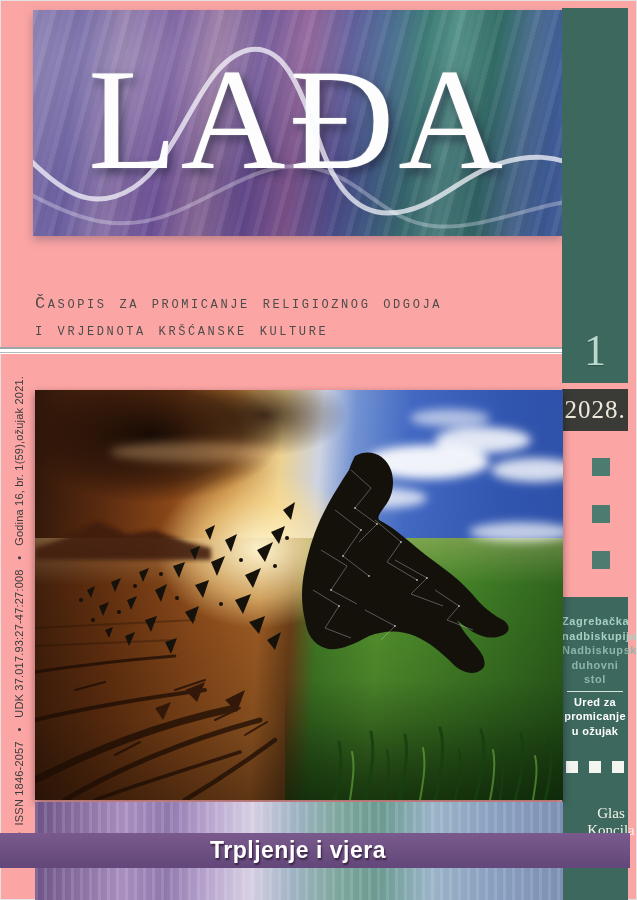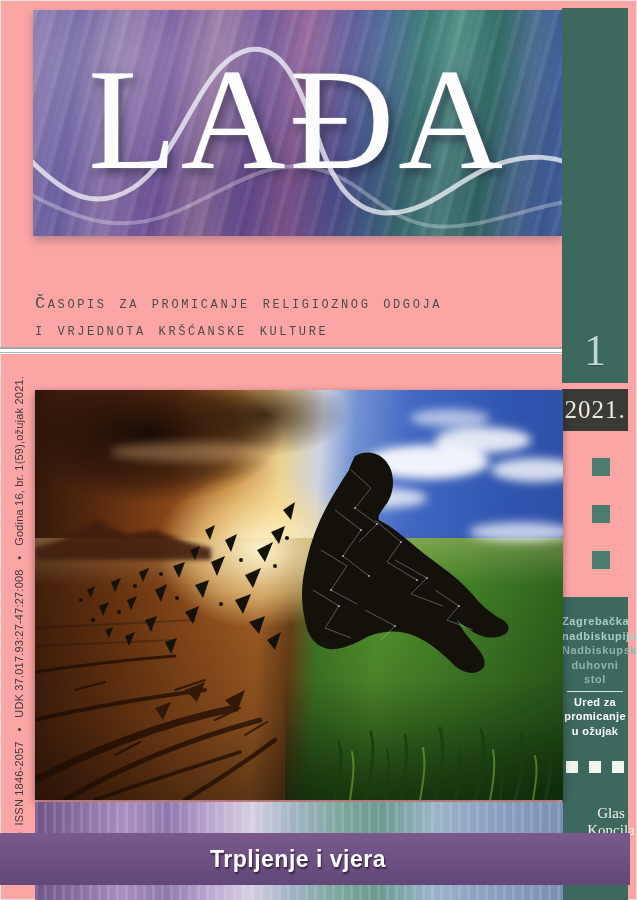--- a/index.html
+++ b/index.html
@@ -76,21 +76,21 @@
     background:linear-gradient(180deg,rgba(255,230,170,0.28),rgba(255,230,170,0) 18%,
       rgba(0,0,0,0.18) 70%,rgba(0,0,0,0.42) 100%);}
   .ph-svg{position:absolute;inset:0;}
 
   
   .bottom-strip{position:absolute;left:35px;top:802px;width:528px;height:98px;
     background:
       repeating-linear-gradient(90deg, rgba(255,255,255,0.12) 0 3px, rgba(255,255,255,0) 3px 9px),
       linear-gradient(92deg,#6d5287 0%,#8a6fa2 9%,#a98fc0 17%,#8f77ad 25%,#b9a6cf 33%,
         #d7cfe3 41%,#9fb3c4 49%,#7fa89e 57%,#6a9a90 65%,#9ab4c8 75%,#8aa0c0 86%,#7b8fb4 100%);}
-  .theme-band{position:absolute;left:0;top:833px;width:630px;height:52px;
+  .theme-band{position:absolute;left:0;top:833px;width:630px;height:35px;
     background:linear-gradient(180deg,#7a5a8c,#63477a);
     display:flex;align-items:center;justify-content:center;padding-right:34px;box-sizing:border-box;}
   .theme-text{color:#ffffff;font-weight:700;font-size:23px;letter-spacing:0.5px;
     text-shadow:1px 2px 2px rgba(25,8,28,0.65);}
 </style>
 </head>
 <body>
 
 <div class="page">
 
@@ -99,21 +99,21 @@
   </div>
   <svg class="wave-svg" viewBox="0 0 595 232">
     <path d="M -5,150 C 30,185 60,205 100,180 C 150,148 165,55 215,42 C 250,35 265,75 285,130 C 300,175 320,205 355,205 C 395,205 420,175 455,160 C 495,143 525,147 560,165 C 580,176 592,190 600,202" fill="none" stroke="rgba(250,250,255,0.72)" stroke-width="5"></path>
     <path d="M -5,185 C 50,215 90,225 140,205 C 190,185 230,150 280,160 C 330,170 350,213 400,218 C 450,223 500,195 560,190 C 578,189 592,196 600,202" fill="none" stroke="rgba(250,250,255,0.30)" stroke-width="4"></path>
   </svg>
 
   <div class="col-top">
     <div class="issue-no">1</div>
   </div>
   <div class="year-block">
-    <div class="year-text">2021.</div>
+    <div class="year-text">2028.</div>
   </div>
   <div class="sq sq1"></div>
   <div class="sq sq2"></div>
   <div class="sq sq3"></div>
 
   <div class="col-bottom">
     <div class="pub">
       <div class="mint1">Zagrebačka</div>
       <div class="mint1">nadbiskupija</div>
       <div class="mint2">Nadbiskupski</div>

